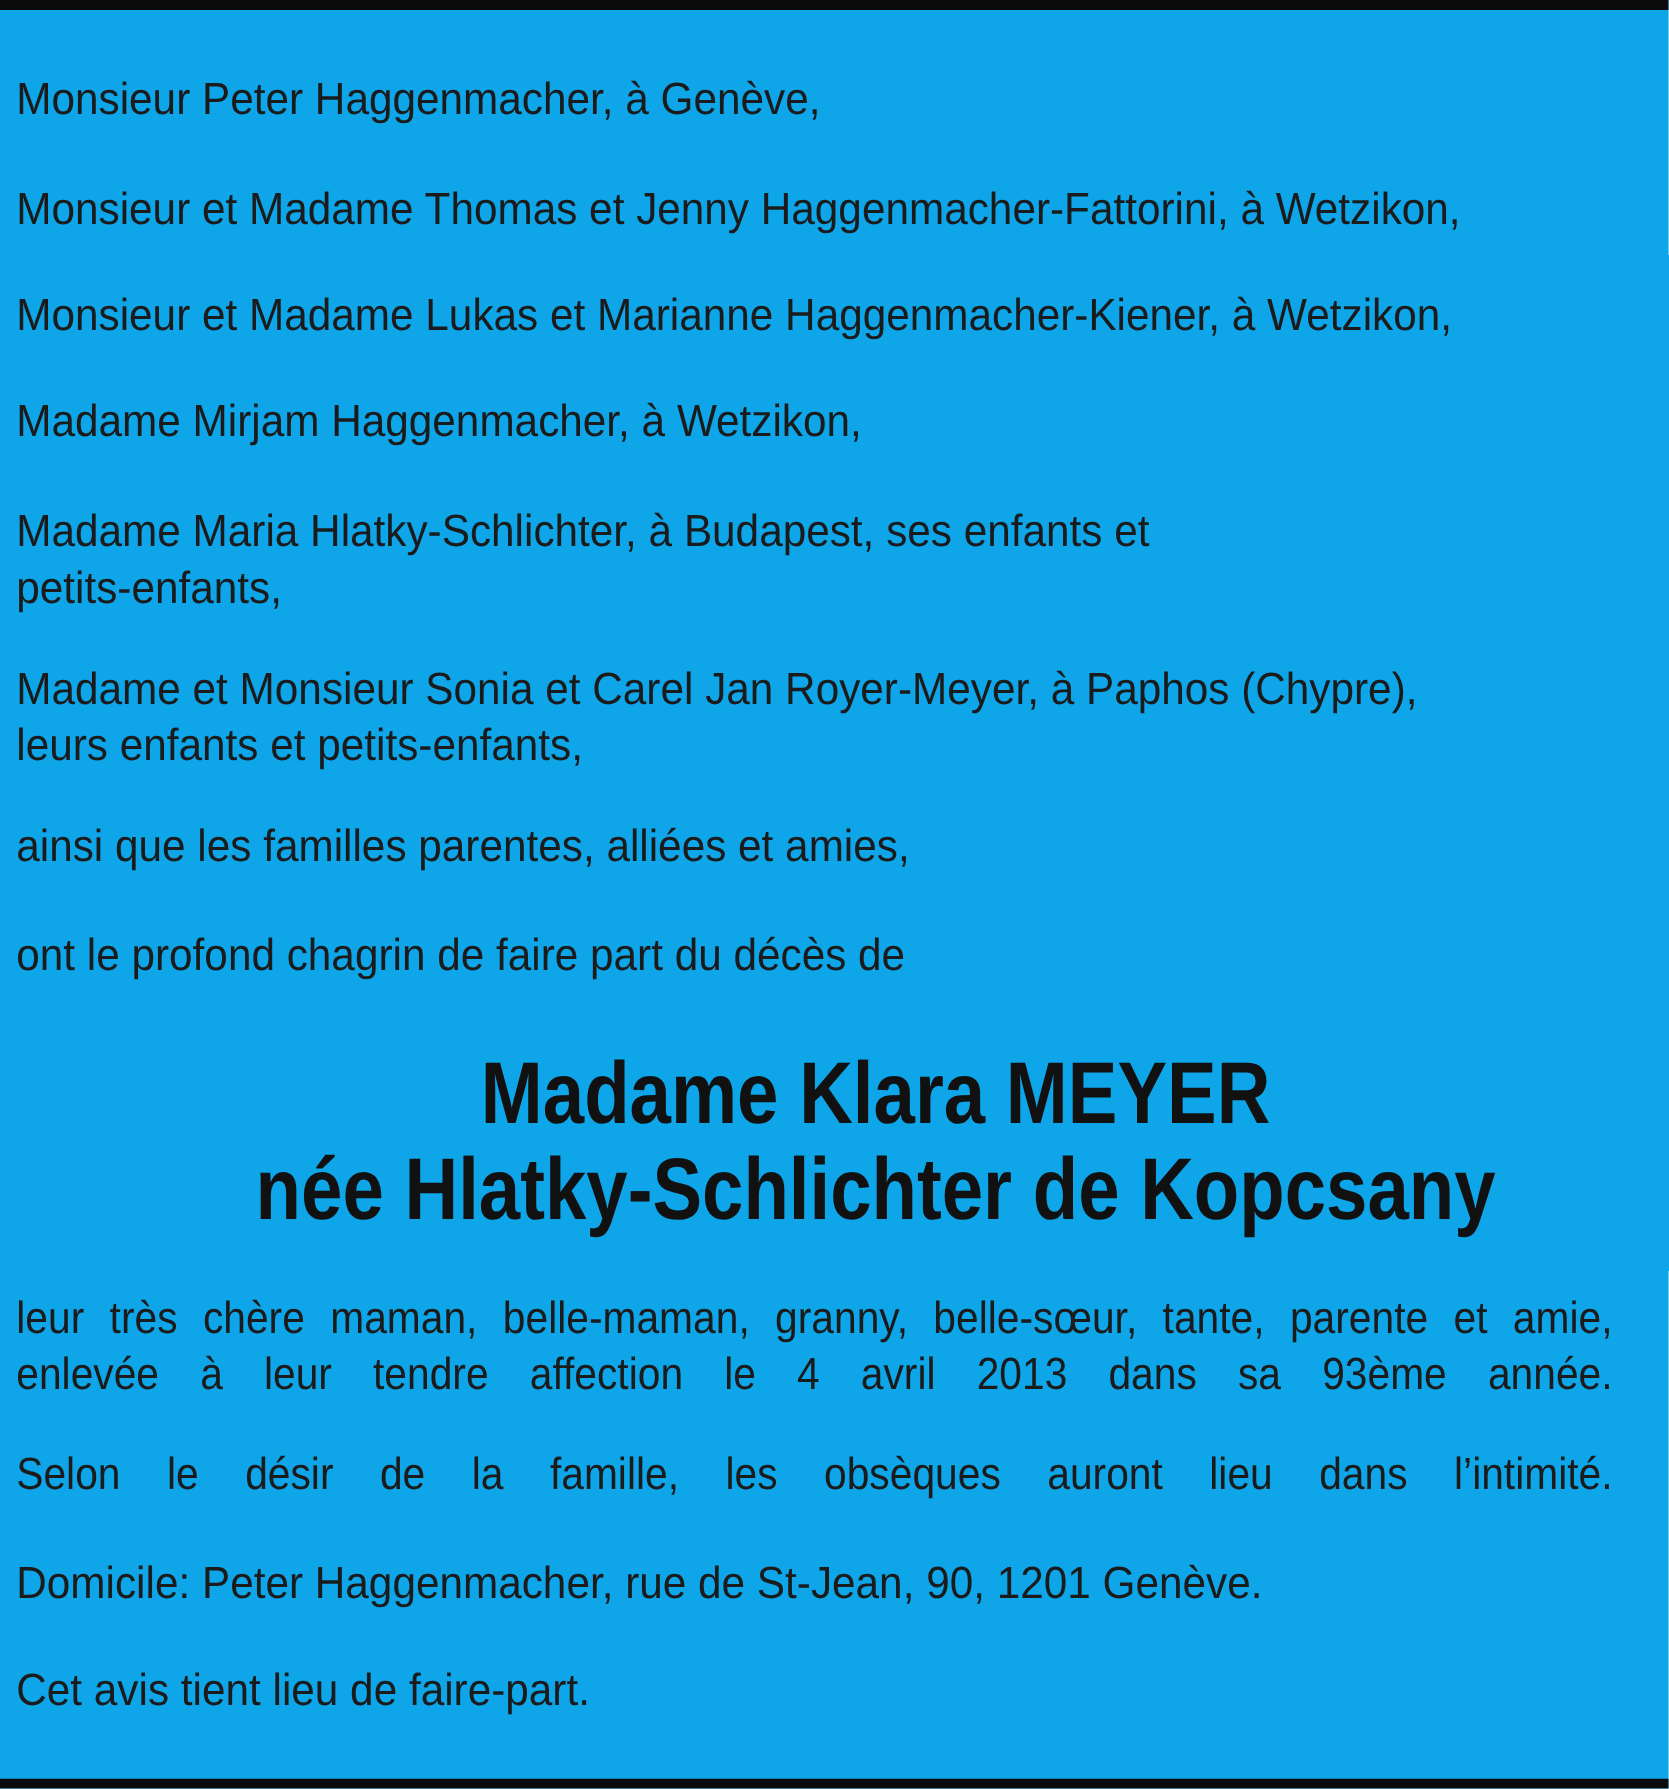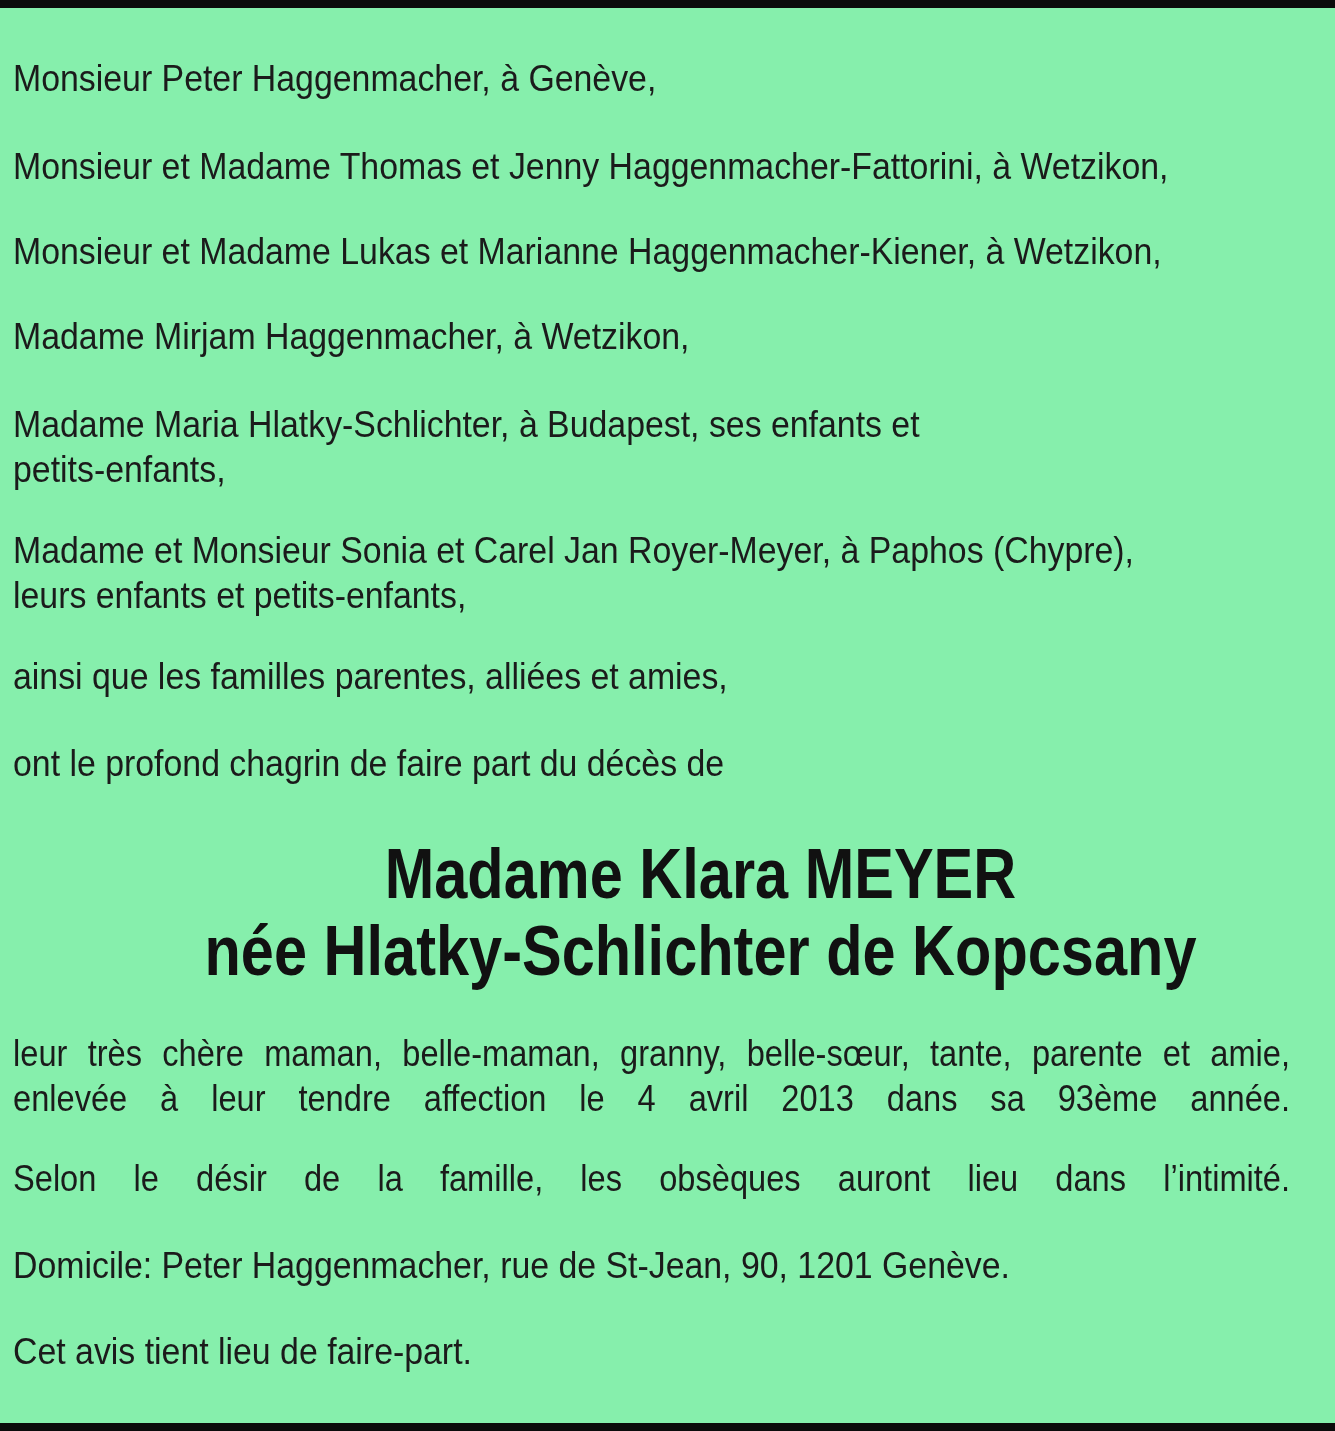--- a/index.html
+++ b/index.html
@@ -4,21 +4,21 @@
 <style>
   html, body {
     margin: 0;
     padding: 0;
     background: #ffffff;
   }
   .page {
     position: relative;
     width: 1335px;
     height: 1431px;
-    background: #86efac;
+    background: #0ea5e9;
     overflow: hidden;
     font-family: "Liberation Sans", sans-serif;
     color: #1b1b1b;
   }
   .bar {
     position: absolute;
     left: 0;
     width: 1335px;
     height: 8px;
     background: #0b0b0b;

